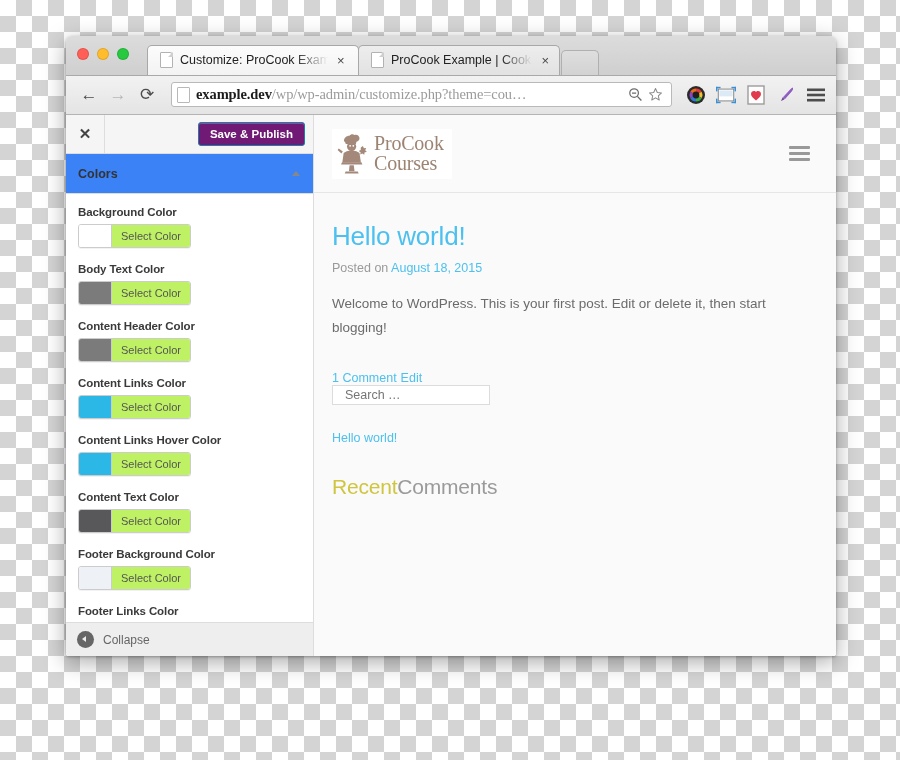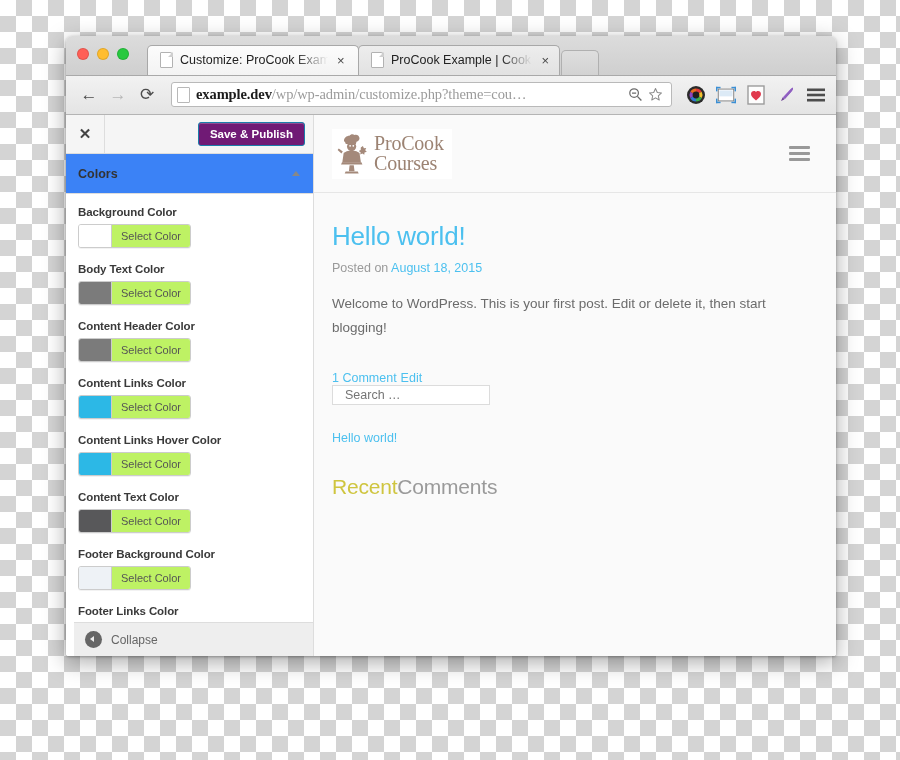--- a/index.html
+++ b/index.html
@@ -217,21 +217,21 @@
     height: 22px;
     box-shadow: 0 1px 0 rgba(0,0,0,.05);
   }
   .swatch { width: 32px; border-right: 1px solid #ccc; }
   .picker-label {
     font-size: 11px; color: #555;
     padding: 0 9px; display: flex; align-items: center;
     background: #bef264;
   }
   .sb-footer {
-    position: absolute; left: 8px; right: 0; bottom: 0;
+    position: absolute; left: 0; right: 0; bottom: 0;
     height: 33px;
     background: #eee;
     border-top: 1px solid #ddd;
     display: flex; align-items: center;
     padding-left: 11px;
     gap: 9px;
   }
   .collapse-ico {
     width: 17px; height: 17px; border-radius: 50%;
     background: #666; position: relative;

